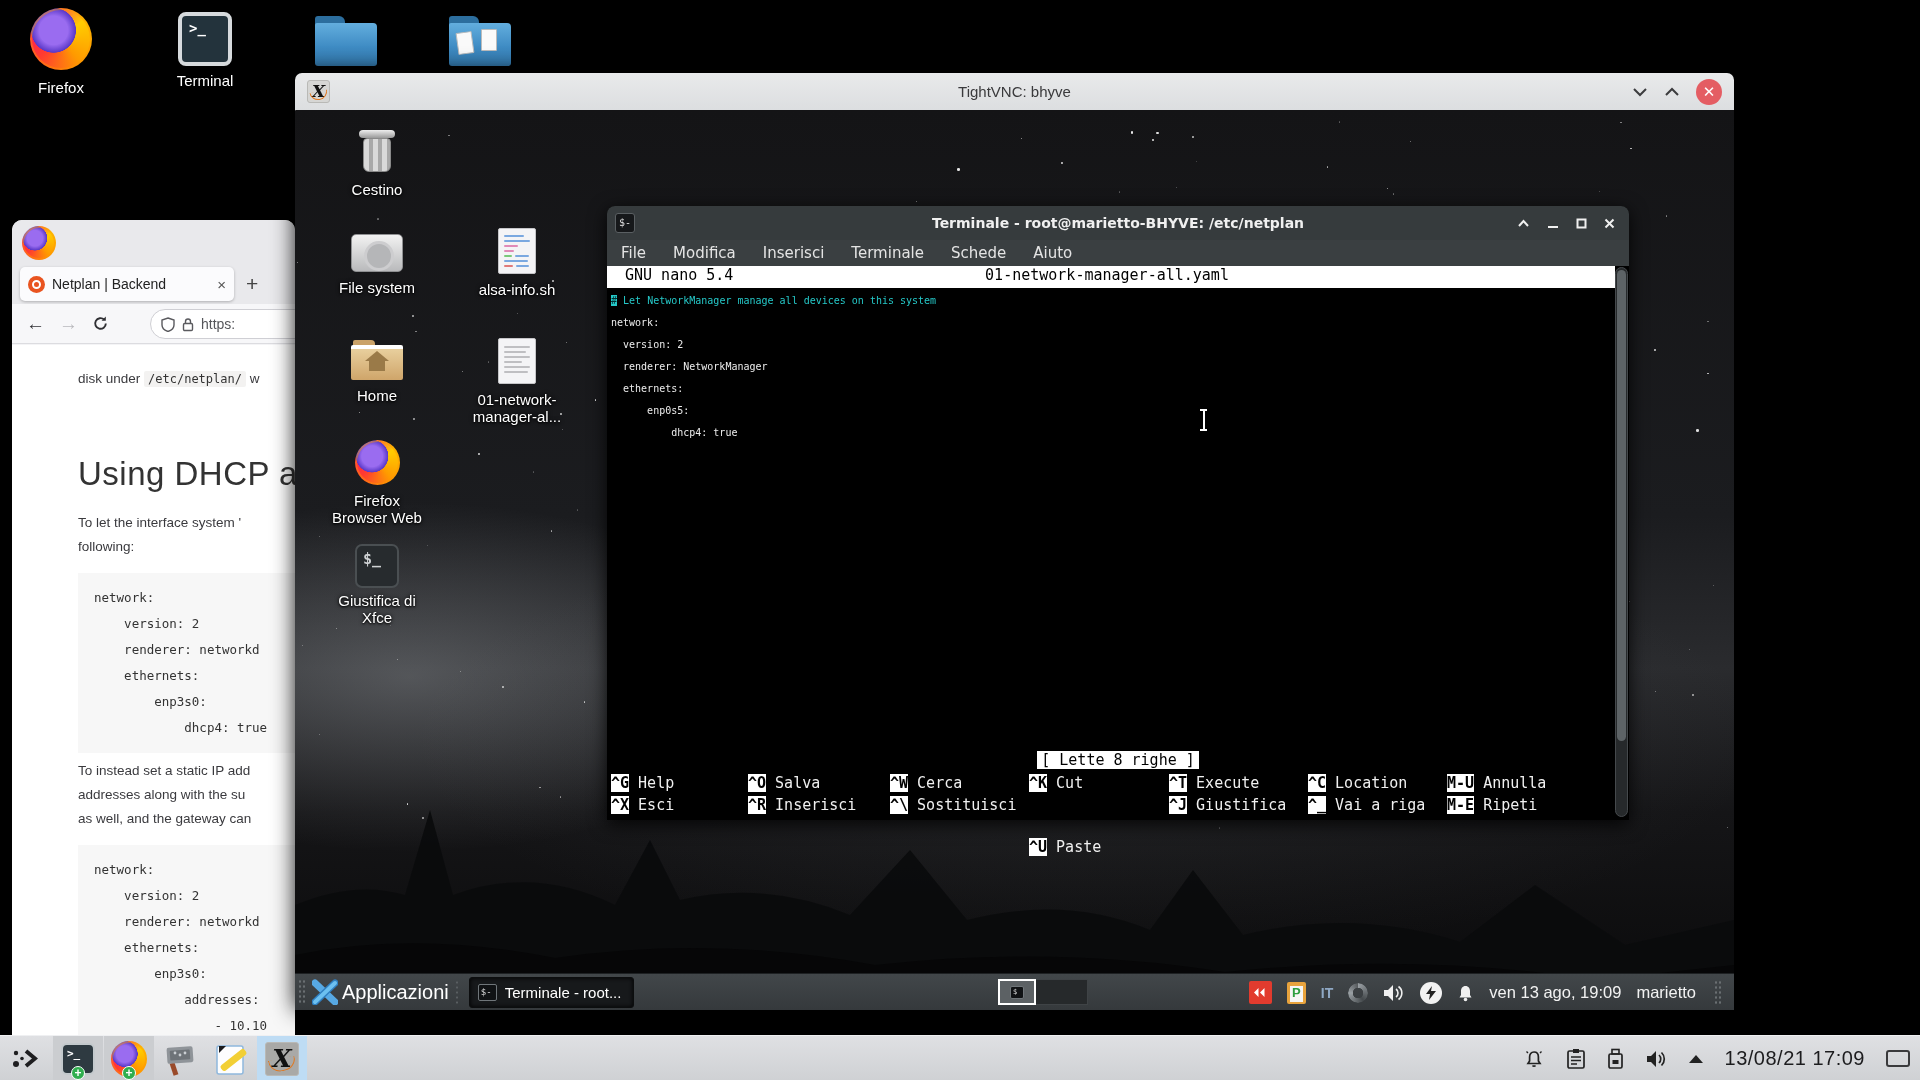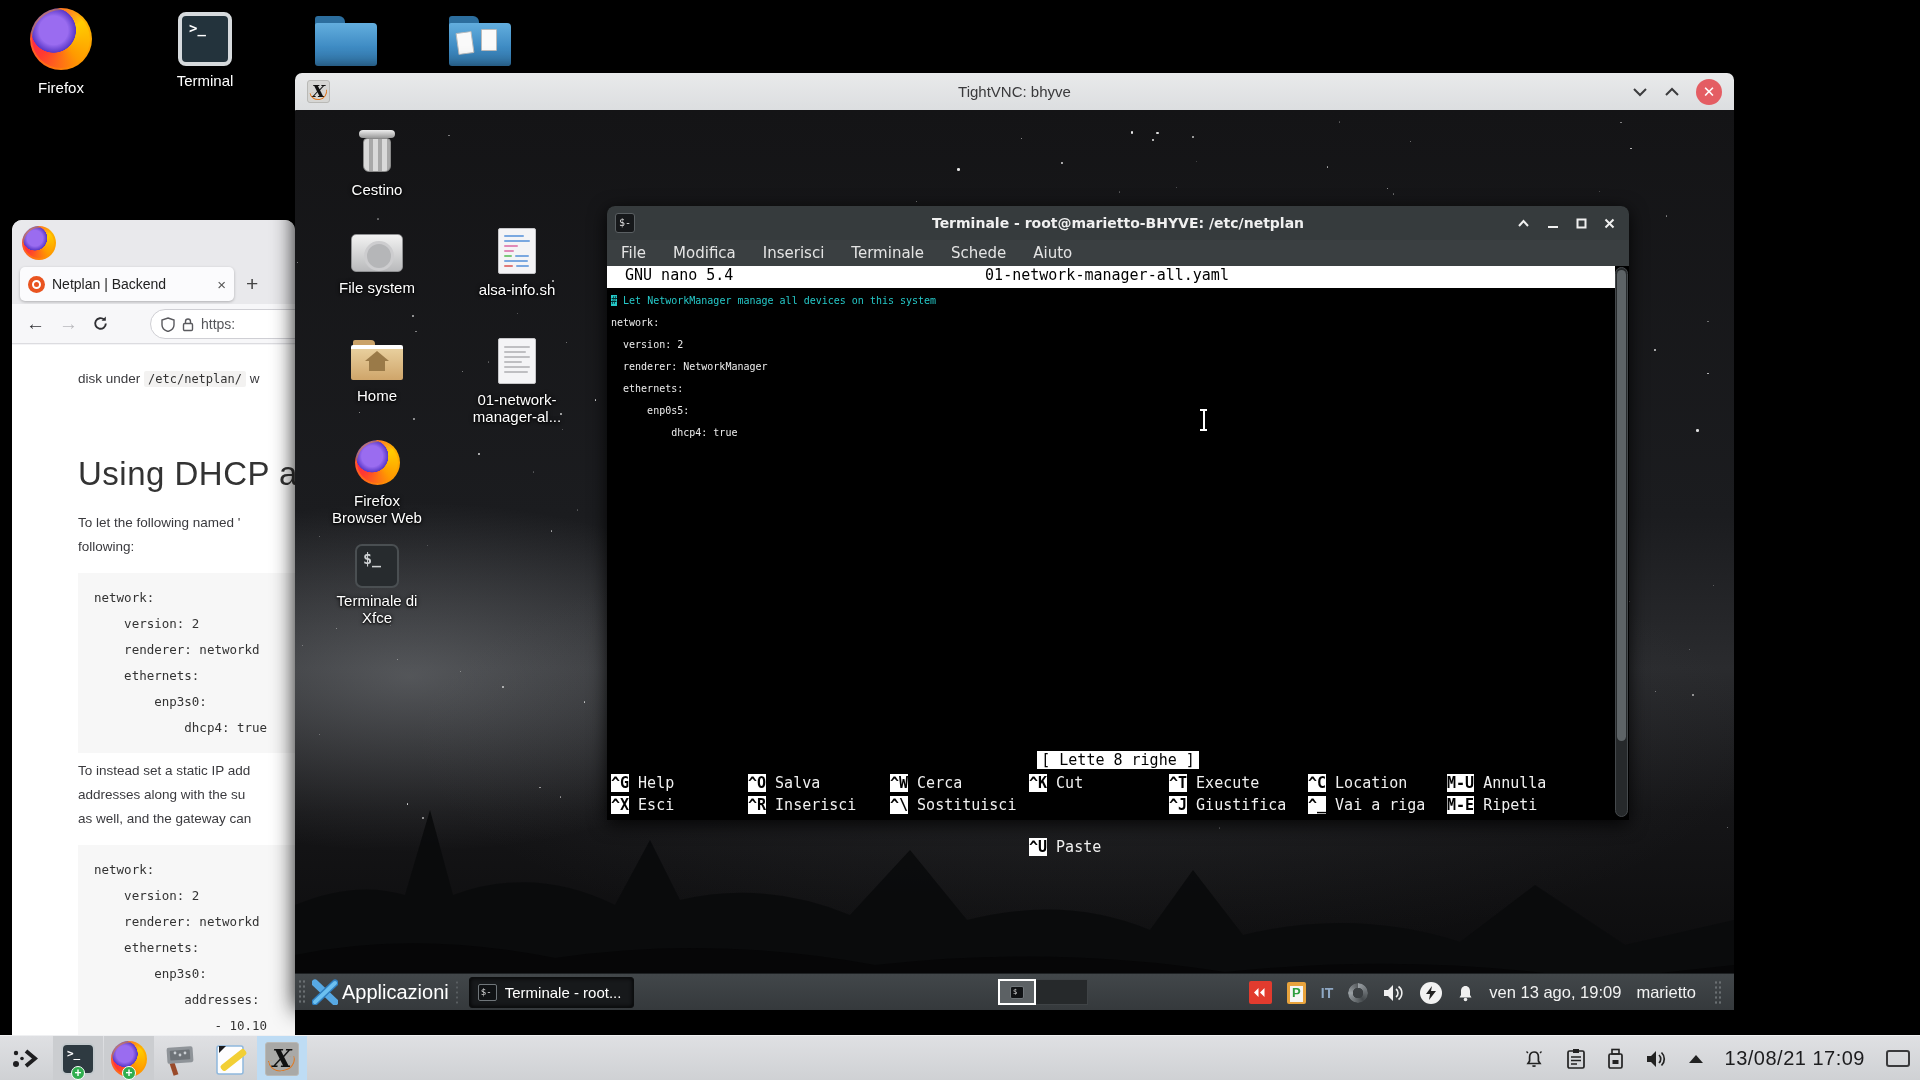--- a/index.html
+++ b/index.html
@@ -221,21 +221,21 @@
         <path d="M3.5 6.5 V4.5 a2.5 2.5 0 0 1 5 0 V6.5" fill="none" stroke="#5a5a5e" stroke-width="1.4"></path>
       </svg>
       <span>https:</span>
     </div>
   </div>
   <div class="page">
     <div class="pline" style="top:26px;">
       <span>disk under </span><span class="codechip">/etc/netplan/</span><span> w</span>
     </div>
     <div class="phead" style="top:110px;">Using DHCP a</div>
-    <div class="pline" style="top:170px;">To let the following named '</div>
+    <div class="pline" style="top:170px;">To let the interface system '</div>
     <div class="pline" style="top:194px;">following:</div>
     <div class="codeblock" style="top:228px;"><span>network:</span><br><span>    version: 2</span><br><span>    renderer: networkd</span><br><span>    ethernets:</span><br><span>        enp3s0:</span><br><span>            dhcp4: true</span></div>
     <div class="pline" style="top:418px;">To instead set a static IP add</div>
     <div class="pline" style="top:442px;">addresses along with the su</div>
     <div class="pline" style="top:466px;">as well, and the gateway can</div>
     <div class="codeblock" style="top:500px;"><span>network:</span><br><span>    version: 2</span><br><span>    renderer: networkd</span><br><span>    ethernets:</span><br><span>        enp3s0:</span><br><span>            addresses:</span><br><span>                - 10.10</span><br></div>
   </div>
 </div>
 
 <div id="vnc">
@@ -471,21 +471,21 @@
       <span class="lbl">01-network-</span>
       <span class="lbl" style="margin-top:0;">manager-al...</span>
     </div>
     <div class="vicon" style="left:12px; top:330px;">
       <span class="ff-logo" style="width:45px;height:45px;"></span>
       <span class="lbl">Firefox</span>
       <span class="lbl" style="margin-top:0;">Browser Web</span>
     </div>
     <div class="vicon" style="left:12px; top:434px;">
       <span class="xterm">$_</span>
-      <span class="lbl">Terminale di</span>
+      <span class="lbl">Giustifica di</span>
       <span class="lbl" style="margin-top:0;">Xfce</span>
     </div>
 
     <div id="term">
       <div class="tbar">
         <span class="ti">$-</span>
         <span class="tt">Terminale - root@marietto-BHYVE: /etc/netplan</span>
         <div class="wc">
           <svg width="13" height="9" viewBox="0 0 13 9">
               <polyline points="2,7 6.5,2 11,7" fill="none" stroke="#f0f0f0" stroke-width="2"></polyline>

